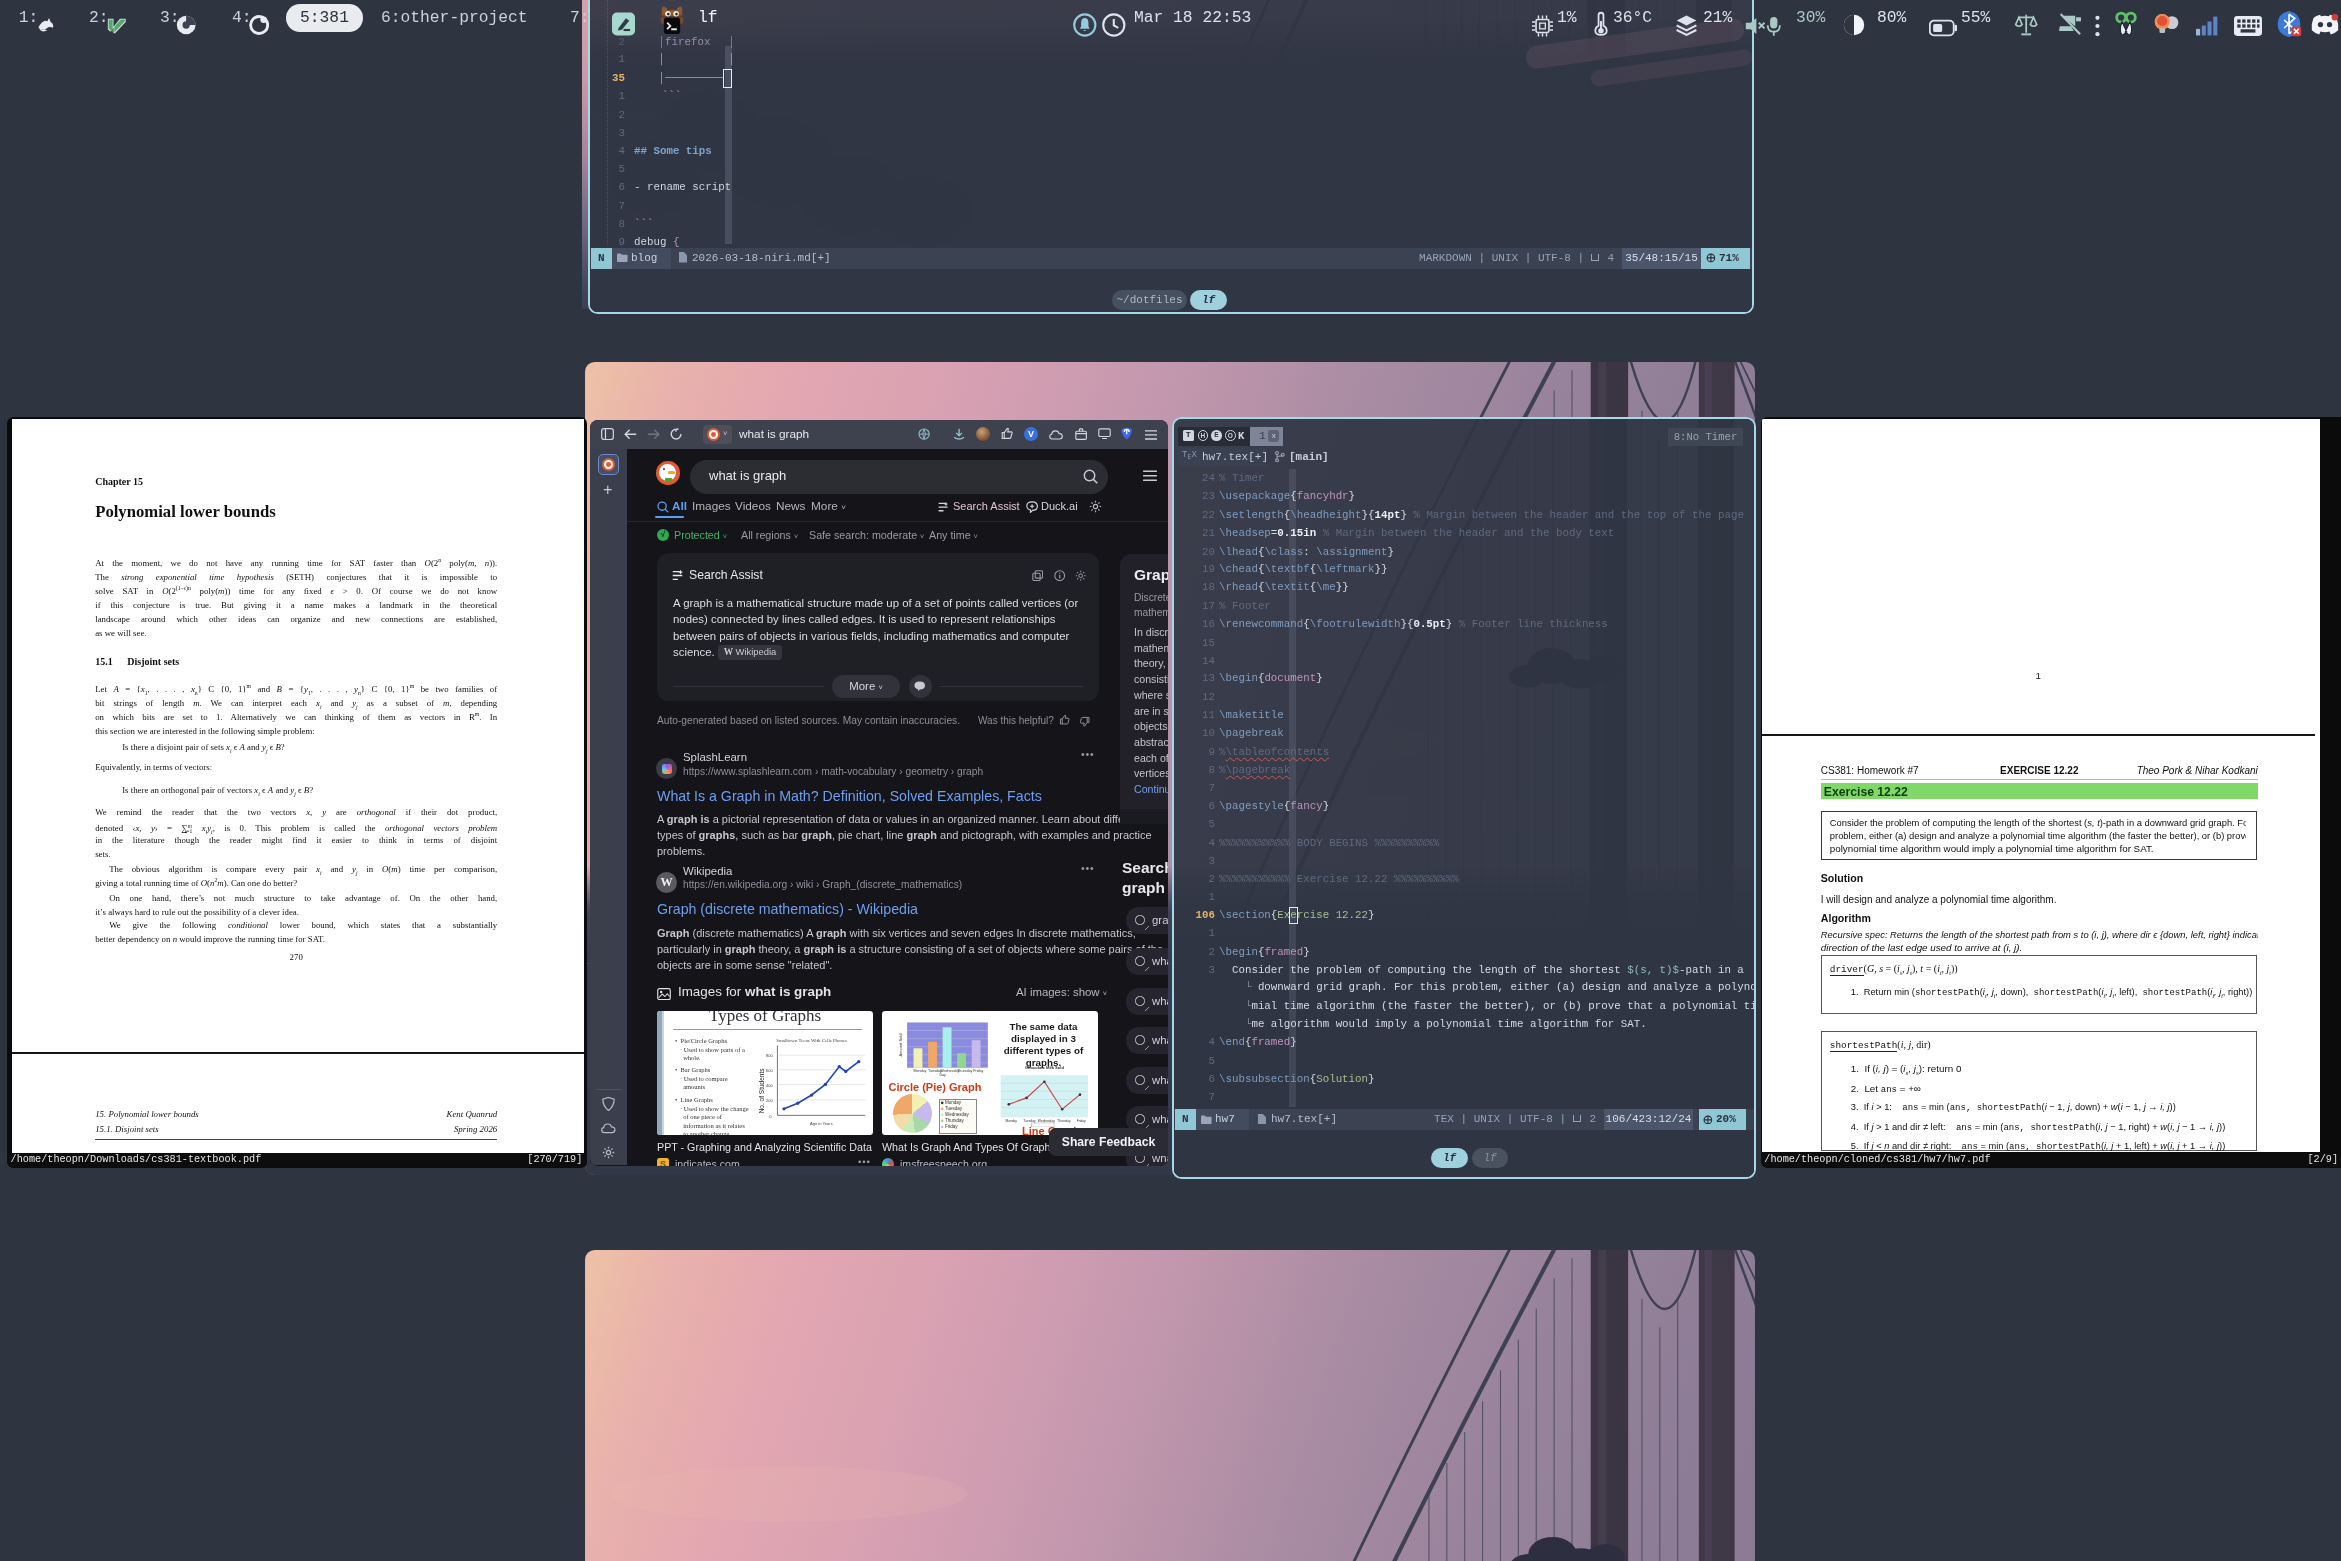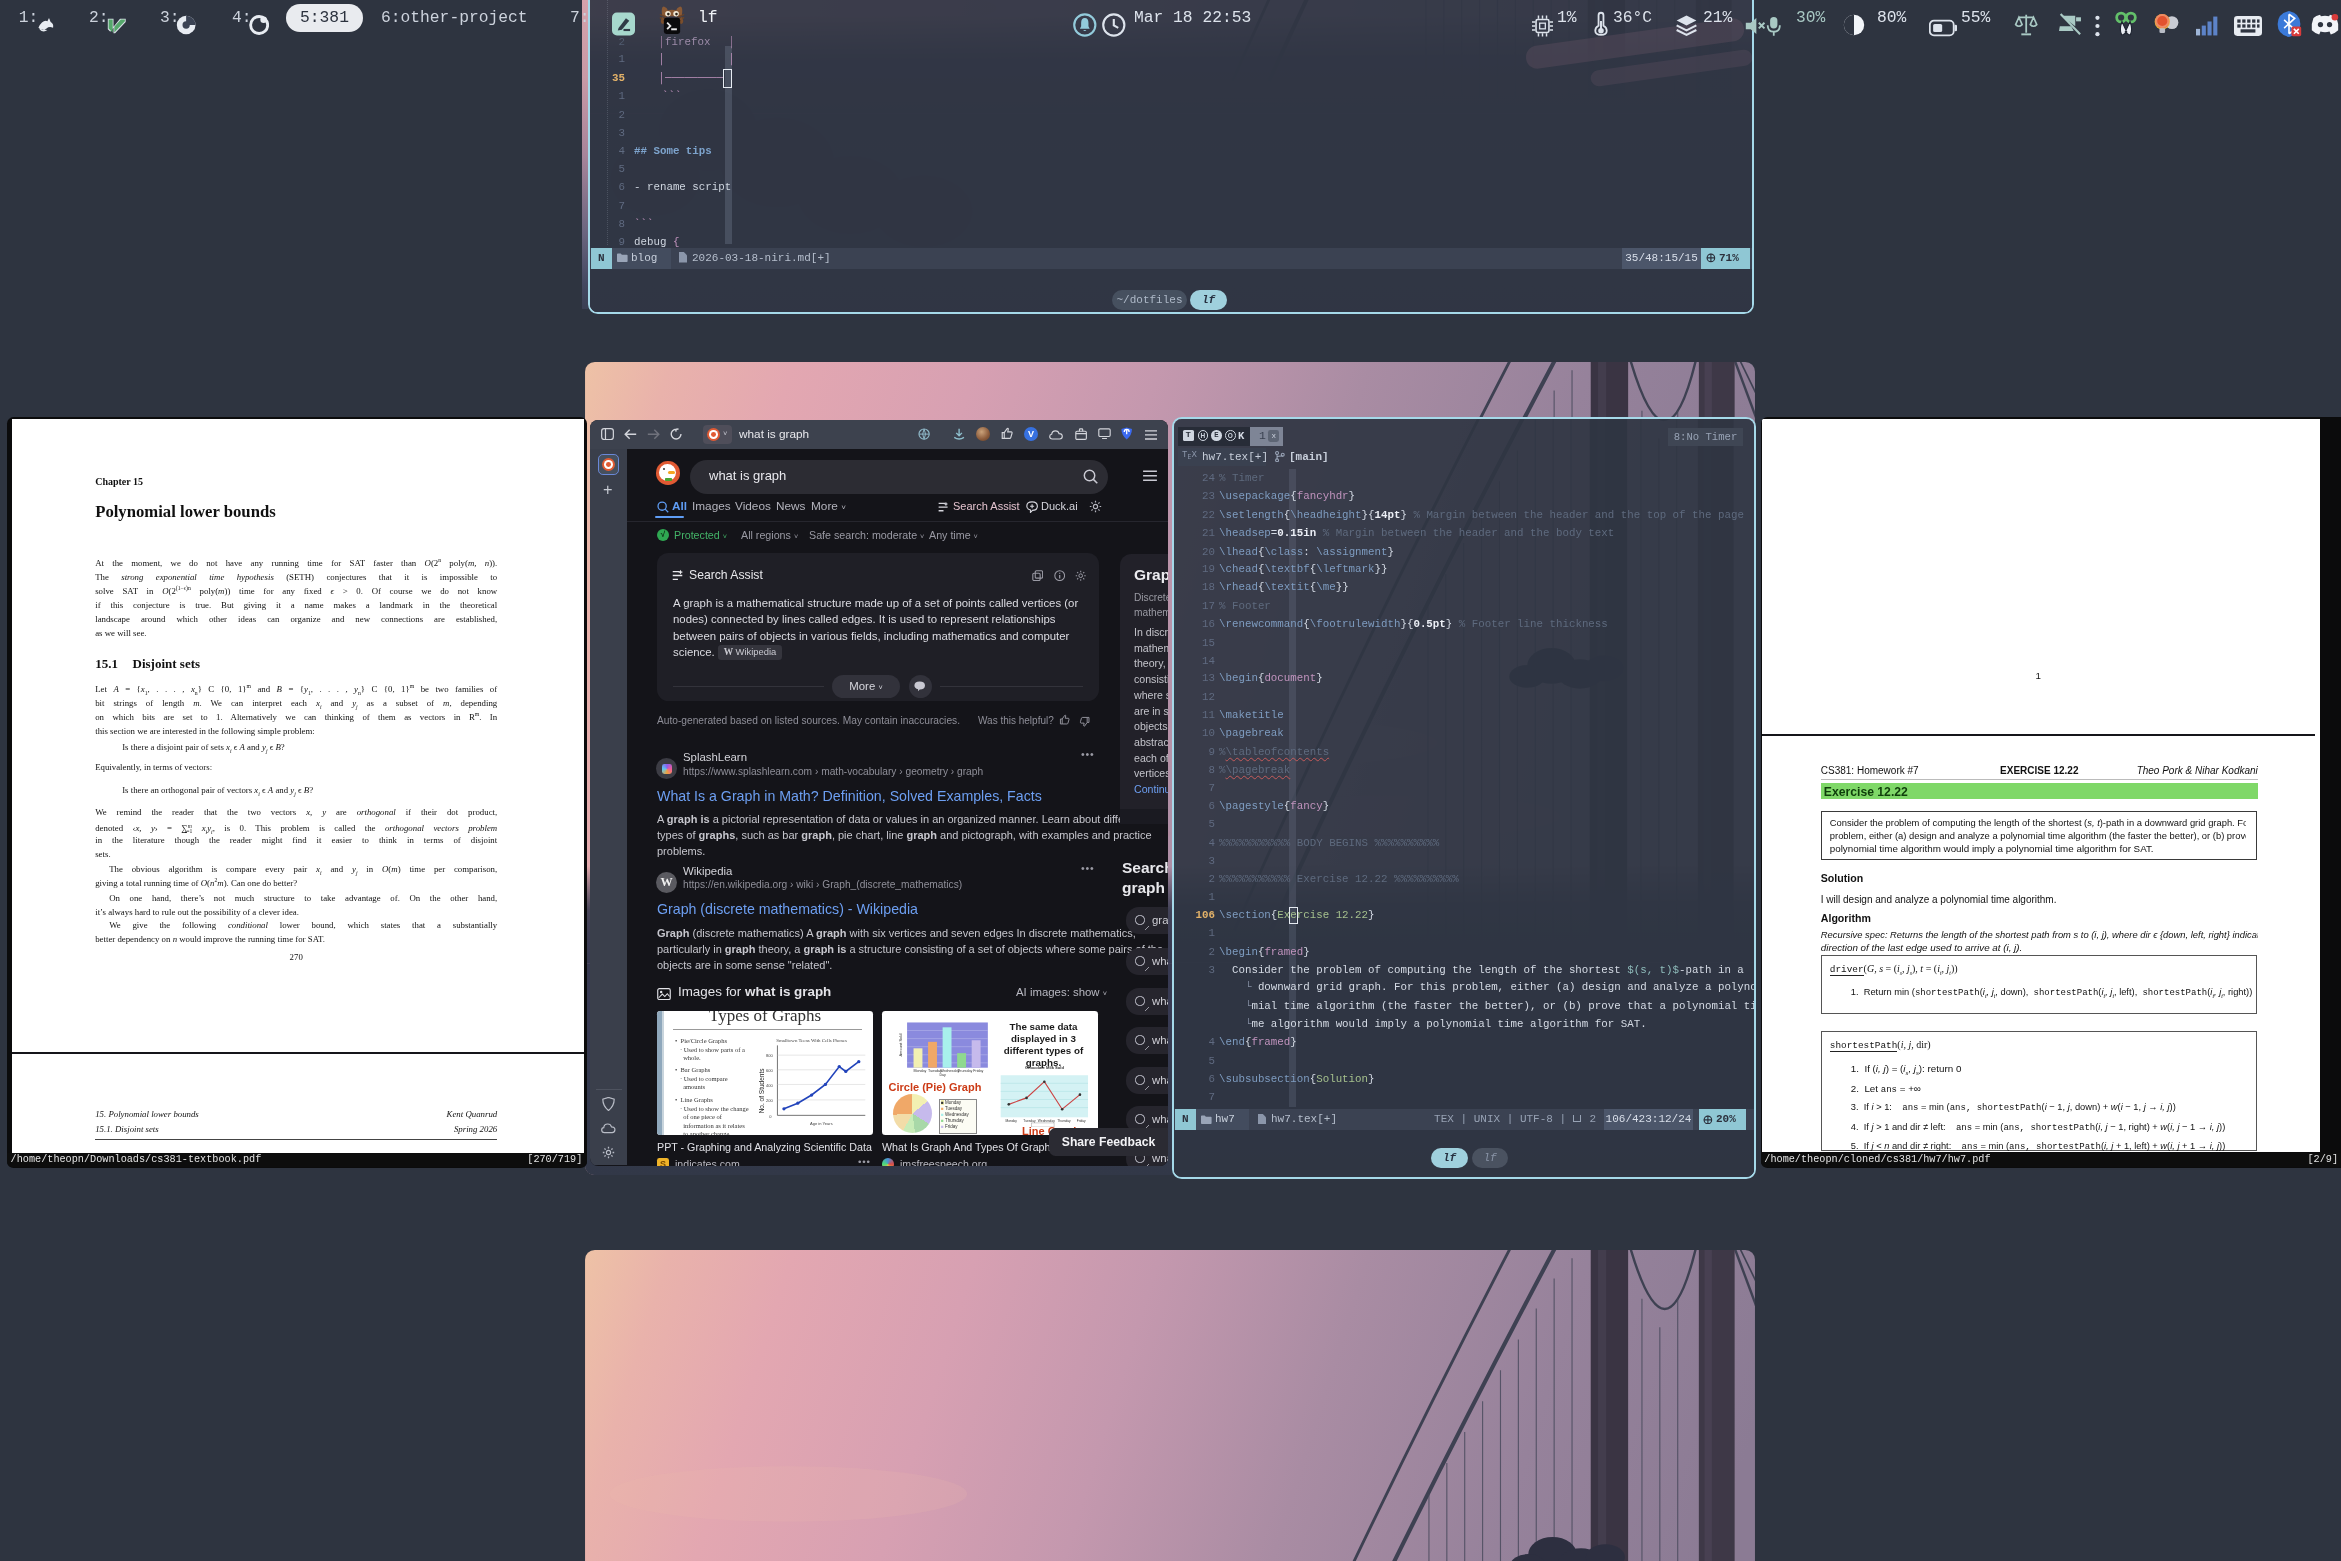--- a/index.html
+++ b/index.html
@@ -138,20 +138,21 @@
     <span class="a" style="left:0.8px;top:0;width:21px;height:21px;background:#8fc7d4;color:#2b303c;font-weight:bold;text-align:center;">N</span>
     <span class="a" style="left:22px;top:0;width:59px;height:21px;background:#434c5e;"></span>
     <svg class="a" style="left:27px;top:5.7px" width="10.6" height="9" viewBox="0 0 13 11">
         <path d="M0,1.5 Q0,0.5 1,0.5 L4.5,0.5 L6,2 L12,2 Q13,2 13,3 L13,10 Q13,11 12,11 L1,11 Q0,11 0,10 Z" fill="#9aa5b8"></path>
       </svg>
     <span class="a" style="left:41px;top:0;color:#c7cfdb">blog</span>
     <svg class="a" style="left:89px;top:4.9px" width="8.1" height="10.6" viewBox="0 0 10 13">
         <path d="M0,0 L6,0 L10,4 L10,13 L0,13 Z" fill="#8b96aa"></path>
       </svg>
     <span class="a" style="left:102px;top:0;color:#b6bfcd">2026-03-18-niri.md[+]</span>
+    <span class="a" style="left:0;top:0;width:1024px;text-align:right;color:#97a2b4">MARKDOWN | UNIX | UTF-8 | <span style="display:inline-block;width:6.5px;height:5.7px;border:1.2px solid #97a2b4;border-top:none;margin-right:1.6px"></span> 4</span>
     <span class="a" style="left:1032px;top:0;width:79px;height:21px;background:#4c566a;color:#d8dee9;text-align:center;">35/48:15/15</span>
     <span class="a" style="left:1111px;top:0;width:49px;height:21px;background:#8fc7d4;"></span>
       <svg class="a" style="left:1116px;top:5.7px" width="9.8" height="9.8" viewBox="0 0 12 12">
         <circle cx="6" cy="6" r="4.6" fill="none" stroke="#2b303c" stroke-width="1.4"></circle>
         <path d="M6,1 L6,11 M1,6 L11,6" stroke="#2b303c" stroke-width="1.4"></path>
       </svg>
       <span class="a" style="left:1129px;top:0;color:#2b303c;font-weight:bold">71%</span>
   </div>
   <div class="ktab" style="left:522px;top:307px;width:75px;background:#46505f;color:#aeb9c8;">~/dotfiles</div>
   <div class="ktab" style="left:600px;top:307px;width:37px;background:#9fd0dd;color:#263040;font-weight:bold;font-style:italic;">lf</div>
@@ -162,21 +163,21 @@
   <div class="t" style="left:83px;top:57px;font-size:10px;font-weight:bold;">Chapter 15</div>
   <div class="t" style="left:83px;top:83px;font-size:16.7px;font-weight:bold;">Polynomial lower bounds</div>
   <div class="a" style="left:83px;top:137px;width:402px;line-height:14px;">
    <div class="jl">At the moment, we do not have any running time for SAT faster than <i>O</i>(2<sup>n</sup> poly(<i>m, n</i>)).</div>
    <div class="jl">The <i>strong exponential time hypothesis</i> (SETH) conjectures that it is impossible to</div>
    <div class="jl">solve SAT in <i>O</i>(2<sup>(1−ϵ)n</sup> poly(<i>m</i>)) time for any fixed <i>ϵ</i> &gt; 0. Of course we do not know</div>
    <div class="jl">if this conjecture is true. But giving it a name makes a landmark in the theoretical</div>
    <div class="jl">landscape around which other ideas can organize and new connections are established,</div>
    <div>as we will see.</div>
   </div>
-  <div class="t" style="left:83px;top:237px;font-size:13px;font-weight:bold;">15.1<span style="display:inline-block;width:14.6px;"></span>Disjoint sets</div>
+  <div class="t" style="left:83px;top:237px;font-size:10px;font-weight:bold;">15.1<span style="display:inline-block;width:14.6px;"></span>Disjoint sets</div>
   <div class="a" style="left:83px;top:263px;width:402px;line-height:14px;">
    <div class="jl">Let <i>A</i> = {<i>x</i><sub>1</sub>, . . . , <i>x</i><sub>n</sub>} C {0, 1}<sup>m</sup> and <i>B</i> = {<i>y</i><sub>1</sub>, . . . , <i>y</i><sub>n</sub>} C {0, 1}<sup>m</sup> be two families of</div>
    <div class="jl">bit strings of length <i>m</i>. We can interpret each <i>x<sub>i</sub></i> and <i>y<sub>j</sub></i> as a subset of <i>m</i>, depending</div>
    <div class="jl">on which bits are set to 1. Alternatively we can thinking of them as vectors in R<sup>m</sup>. In</div>
    <div>this section we are interested in the following simple problem:</div>
   </div>
   <div class="t" style="left:110px;top:323px;">Is there a disjoint pair of sets <i>x<sub>i</sub></i> ϵ <i>A</i> and <i>y<sub>j</sub></i> ϵ <i>B</i>?</div>
   <div class="t" style="left:83px;top:343px;">Equivalently, in terms of vectors:</div>
   <div class="t" style="left:110px;top:366px;">Is there an orthogonal pair of vectors <i>x<sub>i</sub></i> ϵ <i>A</i> and <i>y<sub>j</sub></i> ϵ <i>B</i>?</div>
   <div class="a" style="left:83px;top:386px;width:402px;line-height:14px;">

